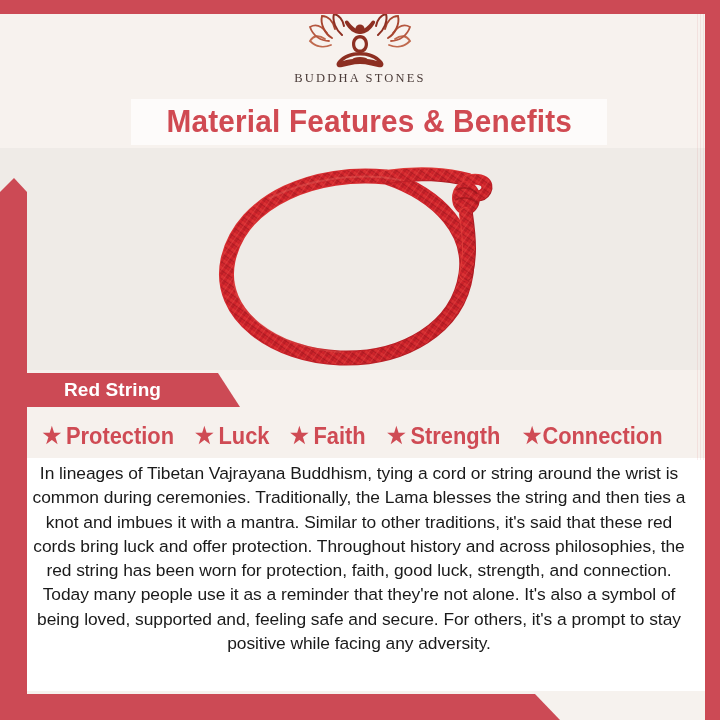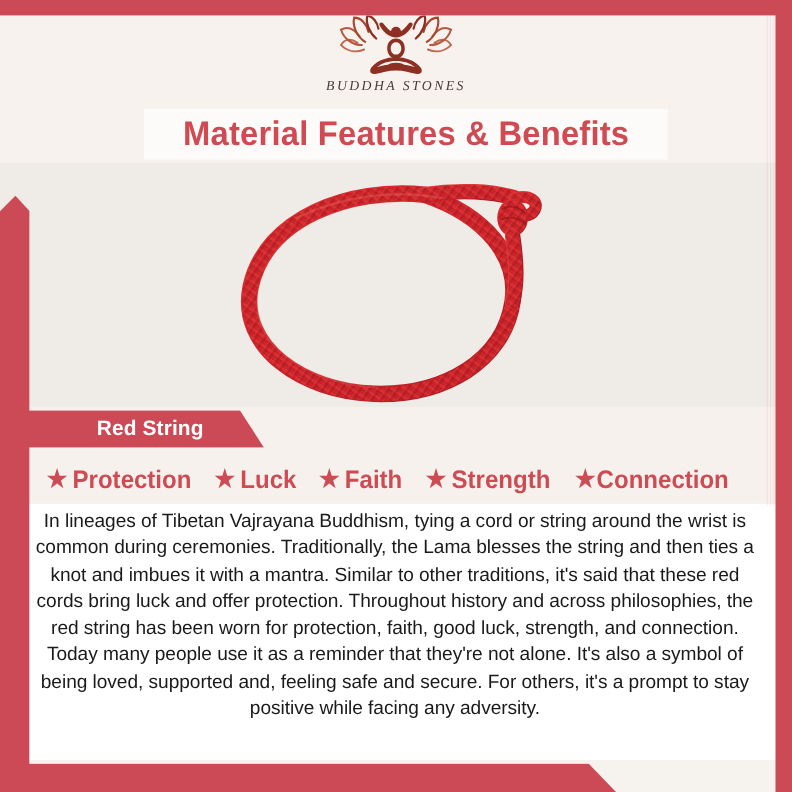--- a/index.html
+++ b/index.html
@@ -27,41 +27,41 @@
   .frame-left   { position:absolute; left:0;   top:178px; width:27px; height:542px; background:#cc4a55;
                   clip-path:polygon(0 14px, 14px 0, 27px 14px, 27px 100%, 0 100%); }
   .frame-bottom { position:absolute; left:0;   top:694px; width:560px; height:26px; background:#cc4a55;
                   clip-path:polygon(0 0, 535px 0, 560px 26px, 0 26px); }
 
   
   .hair { position:absolute; top:0; width:1px; height:460px; background:rgba(204,74,85,.10); }
 
   
   #logo-block { position:absolute; left:0; top:14px; width:720px; height:84px;
-                display:flex; flex-direction:column; align-items:center; justify-content:flex-start;font-style:italic; }
+                display:flex; flex-direction:column; align-items:center; justify-content:flex-start; }
   #logo-mark { width:112px; height:56px; display:block; }
   #logo-word { margin-top:1px; font-family:"Liberation Serif", serif; font-size:12.5px;
                letter-spacing:2.2px; color:#4a3b38; font-weight:400; }
 
   
   #title-banner { position:absolute; left:131px; top:99px; width:476px; height:46px;
                   background:#fdfbfa; display:flex; align-items:center; justify-content:center; }
   #title-text { font-family:"Liberation Sans Narrow","Liberation Sans", sans-serif;
                 font-weight:bold; font-size:31px; color:#d04a52; letter-spacing:.2px;
                 transform:scaleX(.96); white-space:nowrap; }
 
   
   #photo-area { position:absolute; left:190px; top:150px; width:350px; height:222px; }
   #bracelet { display:block; width:350px; height:222px; }
 
   
   #redstring-banner { position:absolute; left:0; top:373px; width:240px; height:34px;
                       background:#cc4a55; clip-path:polygon(0 0, 218px 0, 240px 34px, 0 34px);
                       display:flex; align-items:center; }
-  #redstring-label { margin-left:88px; color:#fff; font-weight:bold; font-size:19px;
+  #redstring-label { margin-left:64px; color:#fff; font-weight:bold; font-size:19px;
                      font-family:"Liberation Sans", sans-serif; letter-spacing:.1px; }
 
   
   #keywords { position:absolute; left:0; top:419px; width:705px; height:34px;
               display:flex; align-items:center; justify-content:center; gap:0; }
   .kw { display:flex; align-items:center; color:#cf4b54; font-weight:bold;
         font-family:"Liberation Sans Narrow","Liberation Sans", sans-serif;
         font-size:23px; transform:scaleX(.95); white-space:nowrap; }
   .kw + .kw { margin-left:16px; }
   .kw .star { font-size:22px; line-height:1; margin-right:5px; color:#cf4b54; }

